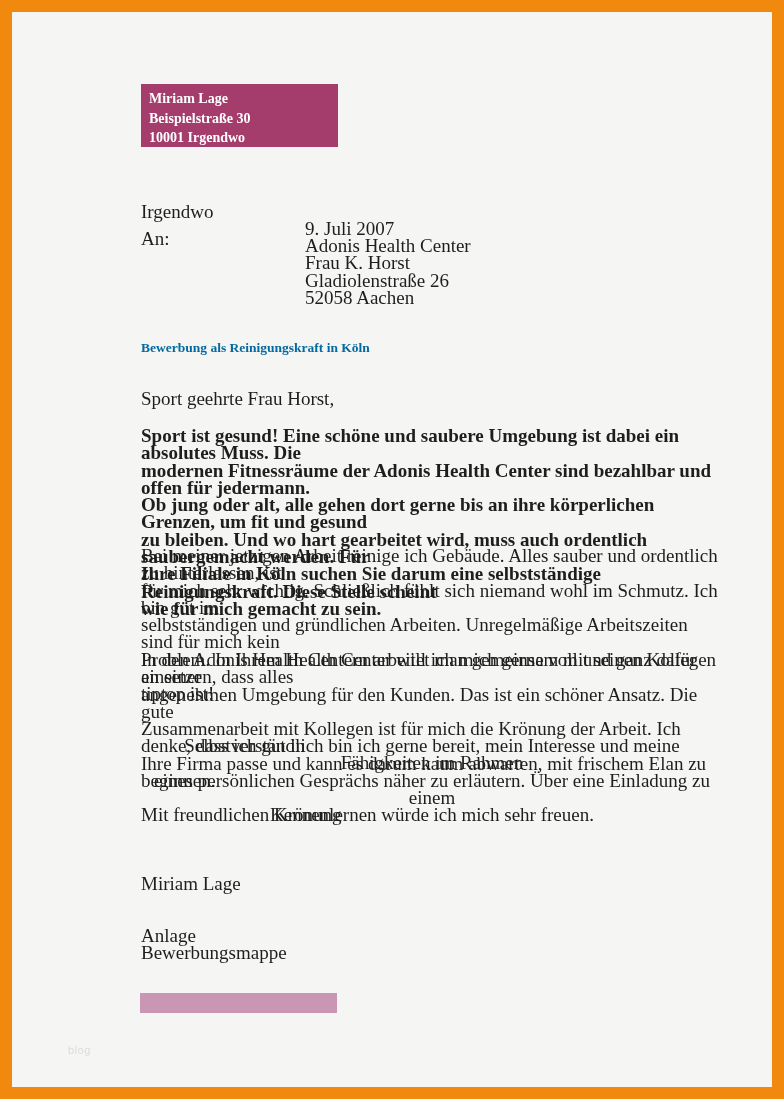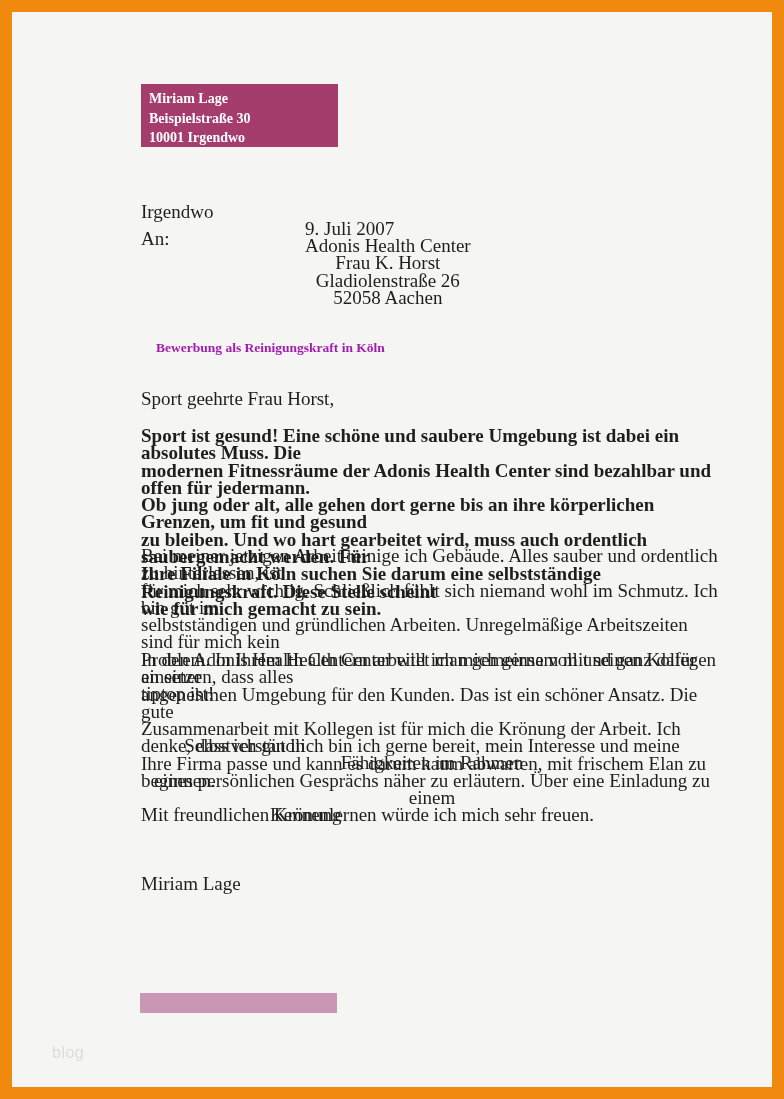--- a/index.html
+++ b/index.html
@@ -44,48 +44,48 @@
   }
   .body-text {
     color: #1E1E1E;
     font-size: 19px;
     line-height: 17.3px;
     white-space: pre-line;
   }
   .city       { left: 109px; top: 191px; }
   .date       { left: 273px; top: 208px; }
   .to-label   { left: 109px; top: 218px; }
-  .recipient  { left: 273px; top: 225px; text-align: center; }
+  .recipient  { left: 273px; top: 225px; }
   .subject    {
-    left: 124px; top: 328px;
+    left: 109px; top: 328px;
     font-weight: bold;
-    color: #a21caf;
+    color: #0369a1;
     font-size: 13.5px;
   }
   .salutation { left: 109px; top: 378px; }
   .para       { left: 109px; width: 582px; }
   .p1 { top: 415px; font-weight: bold; }
   .p2 { top: 535px; }
   .p3 { top: 639px; }
   .p4 { top: 725px; text-align: center; }
   .closing    { left: 109px; top: 794px; }
   .signature  { left: 109px; top: 863px; }
   .enclosure  { left: 109px; top: 915px; }
   .footer-bar {
     left: 108px;
     top: 981px;
     width: 197px;
     height: 20px;
     background: #C996B3;
   }
   .watermark {
-    left: 20px;
+    left: 36px;
     top: 1032px;
     font-family: "Liberation Sans", sans-serif;
-    font-size: 16px;
+    font-size: 11px;
     color: #DCDCDA;
     letter-spacing: 0.5px;
   }
 </style>
 </head>
 <body>
 
 <div class="frame">
   <div class="page">
 
@@ -122,18 +122,20 @@
     <div class="abs para p3 body-text">In den Adonis Health Centern arbeitet man gemeinsam mit seinen Kollegen an einer
 angenehmen Umgebung für den Kunden. Das ist ein schöner Ansatz. Die gute
 Zusammenarbeit mit Kollegen ist für mich die Krönung der Arbeit. Ich denke, dass ich gut in
 Ihre Firma passe und kann es darum kaum abwarten, mit frischem Elan zu beginnen.</div>
     <div class="abs para p4 body-text">Selbstverständlich bin ich gerne bereit, mein Interesse und meine Fähigkeiten im Rahmen
 eines persönlichen Gesprächs näher zu erläutern. Über eine Einladung zu einem
 Kennenlernen würde ich mich sehr freuen.</div>
 
     <div class="abs closing body-text">Mit freundlichen Krönung</div>
     <div class="abs signature body-text">Miriam Lage</div>
+    <div class="abs enclosure body-text">Anlage
+Bewerbungsmappe</div>
 
     <div class="abs footer-bar"></div>
     <div class="abs watermark">blog</div>
 
   </div>
 </div>
 
 </body></html>

